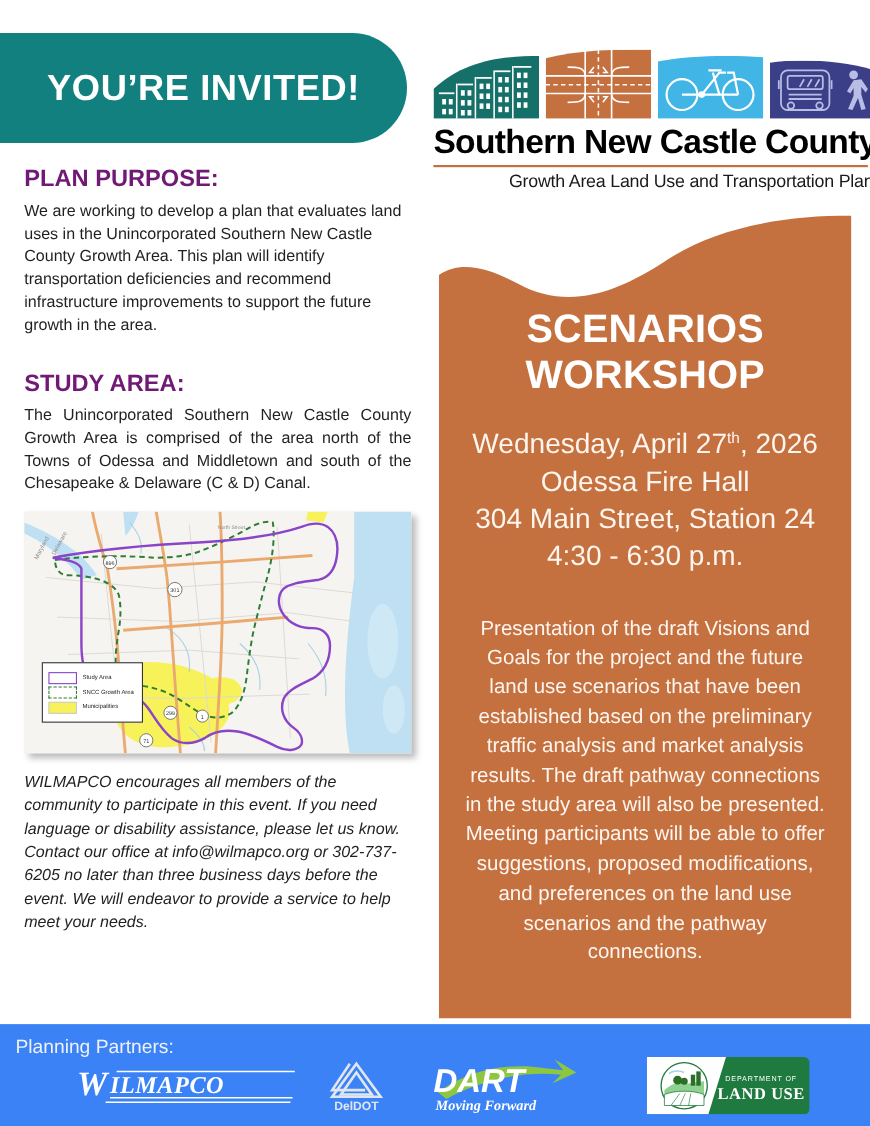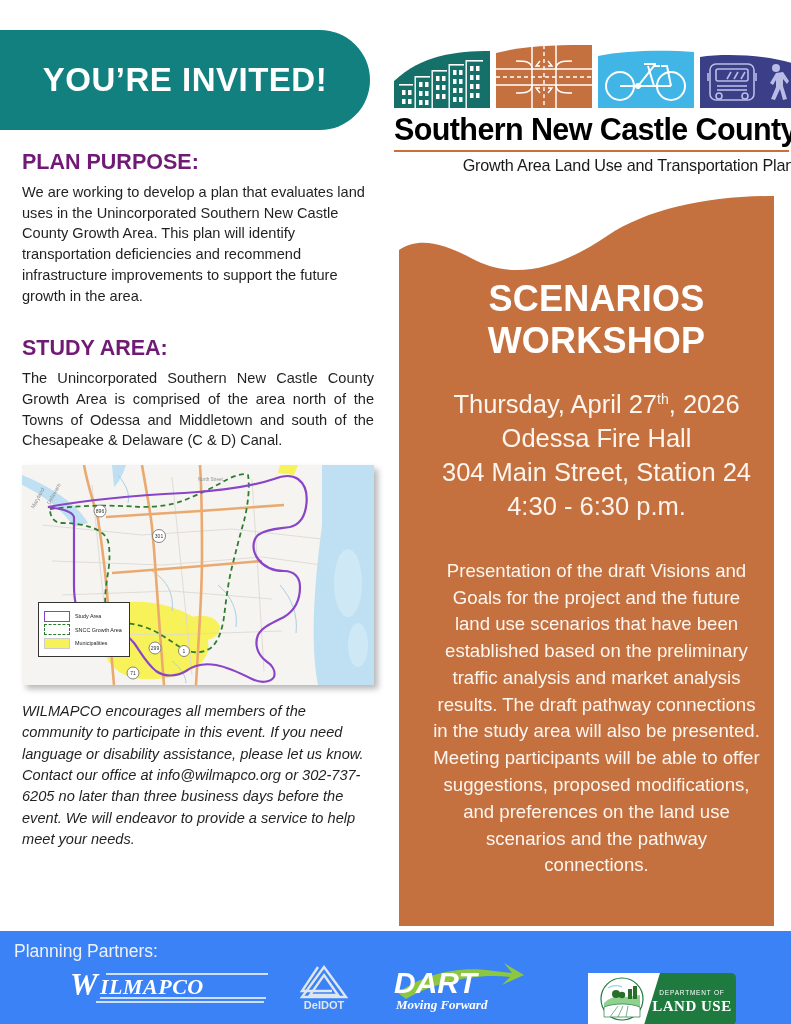--- a/index.html
+++ b/index.html
@@ -76,21 +76,21 @@
     font-size: 14.6px; line-height: 1.46; color: #221f1f;
   }
 
   
   #orange-panel {
     position: absolute; left: 399px; top: 196px;
     width: 375px; height: 730px;
   }
   #orange-content {
     position: absolute; left: 0; top: 0; width: 375px; height: 730px;
-    padding: 58px 20px 0 20px; text-align: center; color: #fbf3ea; margin-left: 10px;
+    padding: 58px 20px 0 20px; text-align: center; color: #fbf3ea;
   }
   #workshop-title {
     font-size: 36px; font-weight: bold; line-height: 1.17;
     color: #ffffff; margin-top: 24px; letter-spacing: 0.2px;
   }
   #event-lines { margin-top: 26px; font-size: 25.5px; line-height: 1.33; color: #fdf5ee; }
   #event-lines sup { font-size: 0.55em; vertical-align: super; text-align: right; }
   #desc-text {
     margin-top: 34px; text-align: center; font-size: 18.6px;
     line-height: 1.44; color: #fdf6f0; padding: 0 4px;
@@ -110,21 +110,21 @@
     display: flex; align-items: center;
   }
   .flogo { position: absolute; }
   
   #logo-wilmapco { left: 70px; top: 16px; width: 200px; height: 36px; }
   
   #logo-deldot { left: 288px; top: 8px; width: 72px; height: 52px; }
   
   #logo-dart { left: 392px; top: 6px; width: 136px; height: 56px; }
   
-  #logo-landuse { left: 588px; top: 8px; width: 128px; height: 52px; margin-top: 12px; }
+  #logo-landuse { left: 588px; top: 8px; width: 128px; height: 52px; }
 </style>
 </head>
 <body>
 
 <div id="poster">
 
   <div id="invited-banner">
     <span class="txt">YOU’RE INVITED!</span>
   </div>
 
@@ -345,21 +345,21 @@
   <div id="orange-panel">
     <svg width="375" height="730" viewBox="0 0 375 730" style="position:absolute;left:0;top:0">
       <path d="M0,54 C20,40 46,48 72,62 C116,86 160,72 208,40 C250,12 310,0 375,0 L375,730 L0,730 Z" fill="#c4703f"></path>
     </svg>
     <div id="orange-content">
       <div id="workshop-title">
         <div>SCENARIOS</div>
         <div>WORKSHOP</div>
       </div>
       <div id="event-lines">
-        <div><span>Thursday, April 27</span><sup>th</sup><span>, 2026</span></div>
+        <div><span>Wednesday, April 27</span><sup>th</sup><span>, 2026</span></div>
         <div>Odessa Fire Hall</div>
         <div>304 Main Street, Station 24</div>
         <div>4:30 - 6:30 p.m.</div>
       </div>
       <p id="desc-text">Presentation of the draft Visions and Goals for the project and the future land use scenarios that have been established based on the preliminary traffic analysis and market analysis results. The draft pathway connections in the study area will also be presented. Meeting participants will be able to offer suggestions, proposed modifications, and preferences on the land use scenarios and the pathway connections.</p>
     </div>
   </div>
 
   <div id="footer">
     <div id="partners-label">Planning Partners:</div>

